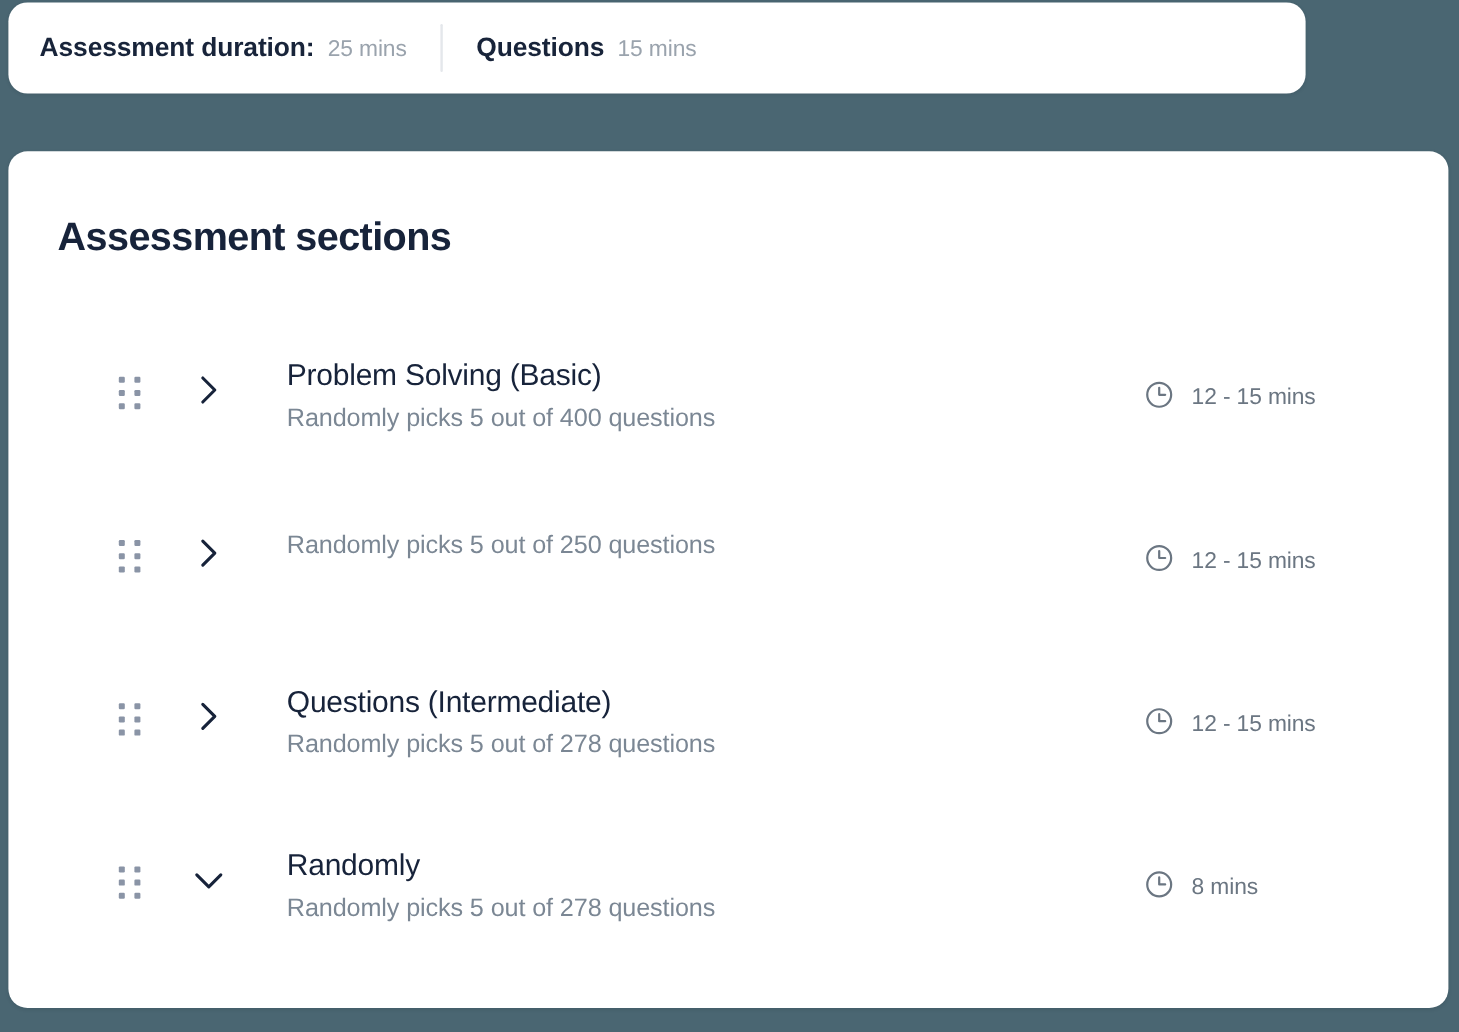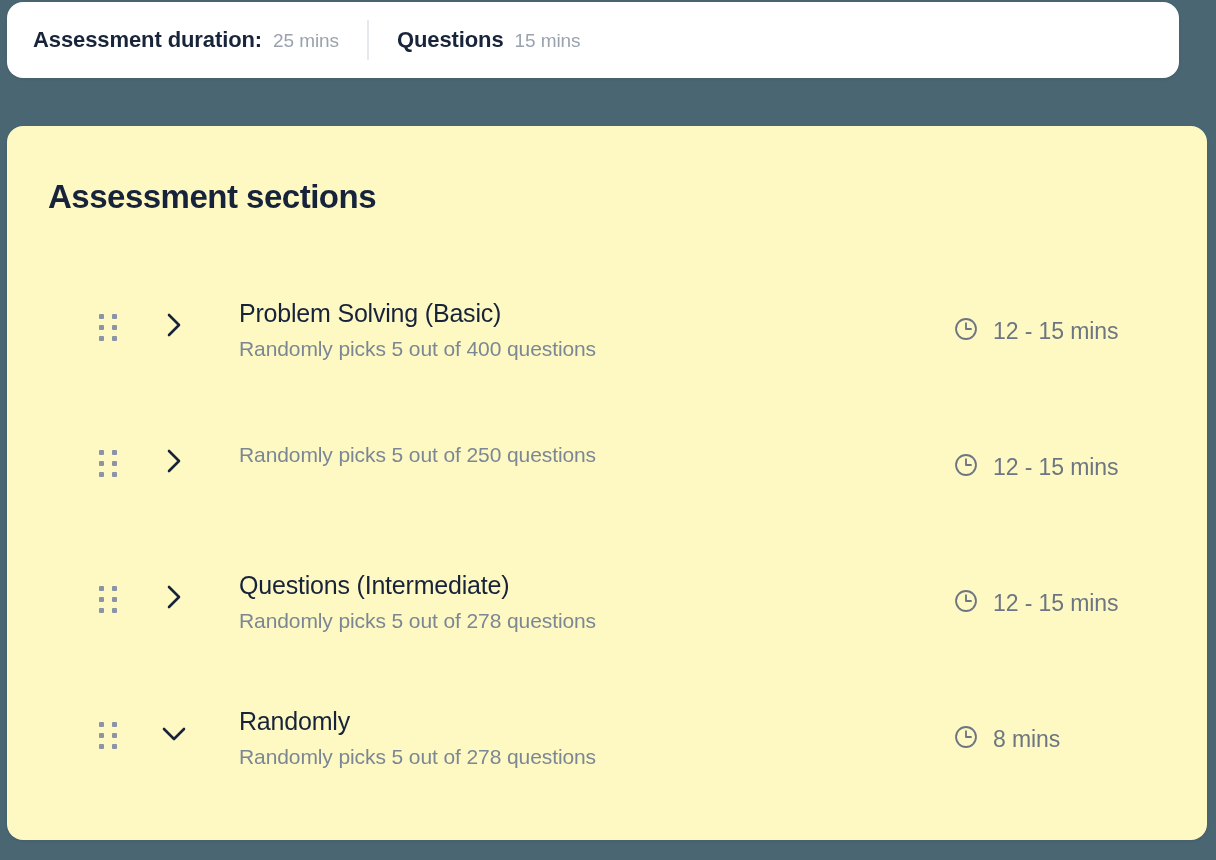--- a/index.html
+++ b/index.html
@@ -19,21 +19,21 @@
     position: relative;
     width: 1216px;
     height: 860px;
   }
 
   
   .summary-card {
     position: absolute;
     left: 7px;
     top: 2px;
-    width: 1172px;
+    width: 1081px;
     height: 76px;
     background: #ffffff;
     border-radius: 16px;
     box-shadow: 0 1px 3px rgba(16, 28, 40, 0.10);
     display: flex;
     align-items: center;
     box-sizing: border-box;
     padding: 0 26px;
   }
   .summary-group {
@@ -63,21 +63,21 @@
     align-self: center;
   }
 
   
   .sections-card {
     position: absolute;
     left: 7px;
     top: 126px;
     width: 1200px;
     height: 714px;
-    background: #fef9c3;
+    background: #ffffff;
     border-radius: 16px;
     box-shadow: 0 1px 3px rgba(16, 28, 40, 0.10);
     box-sizing: border-box;
     overflow: hidden;
   }
 
   .sections-title {
     position: absolute;
     left: 41px;
     top: 52px;
@@ -163,21 +163,21 @@
   .section-duration {
     position: absolute;
     left: 946px;
     top: 34px;
     display: flex;
     align-items: center;
     white-space: nowrap;
   }
   .clock-icon { display: block; margin-right: 14px; }
   .duration-text {
-    font-size: 23px;
+    font-size: 19px;
     color: #6b7682;
     letter-spacing: -0.1px;
   }
 </style>
 </head>
 <body>
 
 <div class="screen">
 
   <div class="summary-card">

